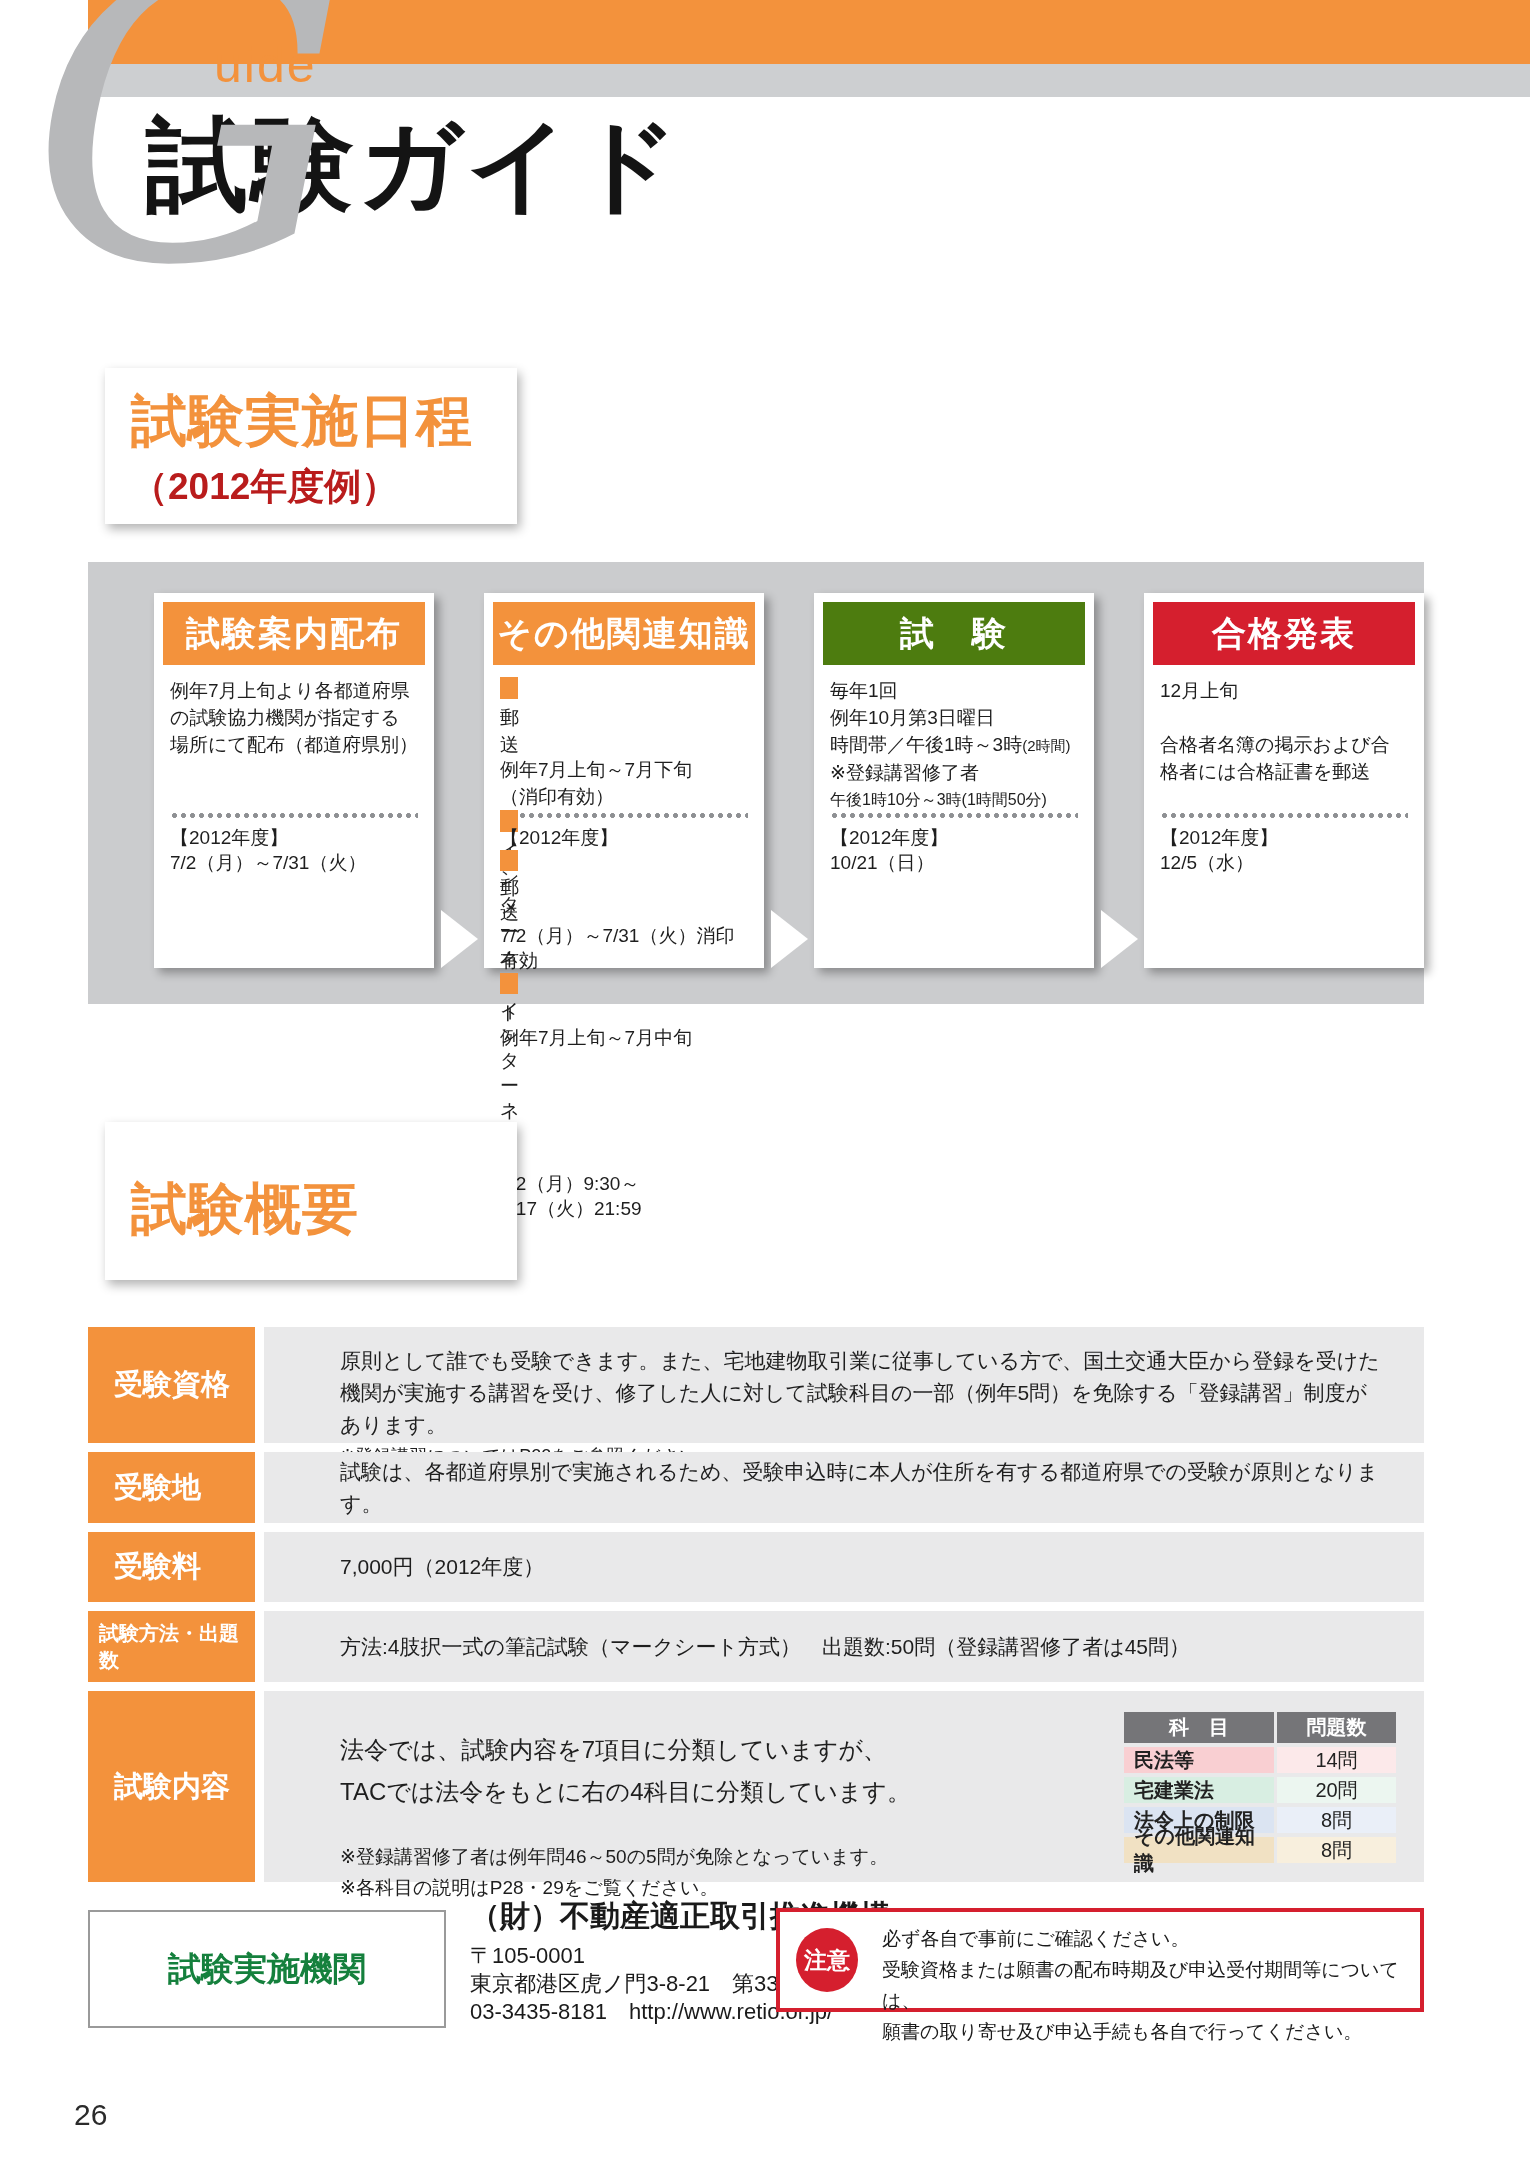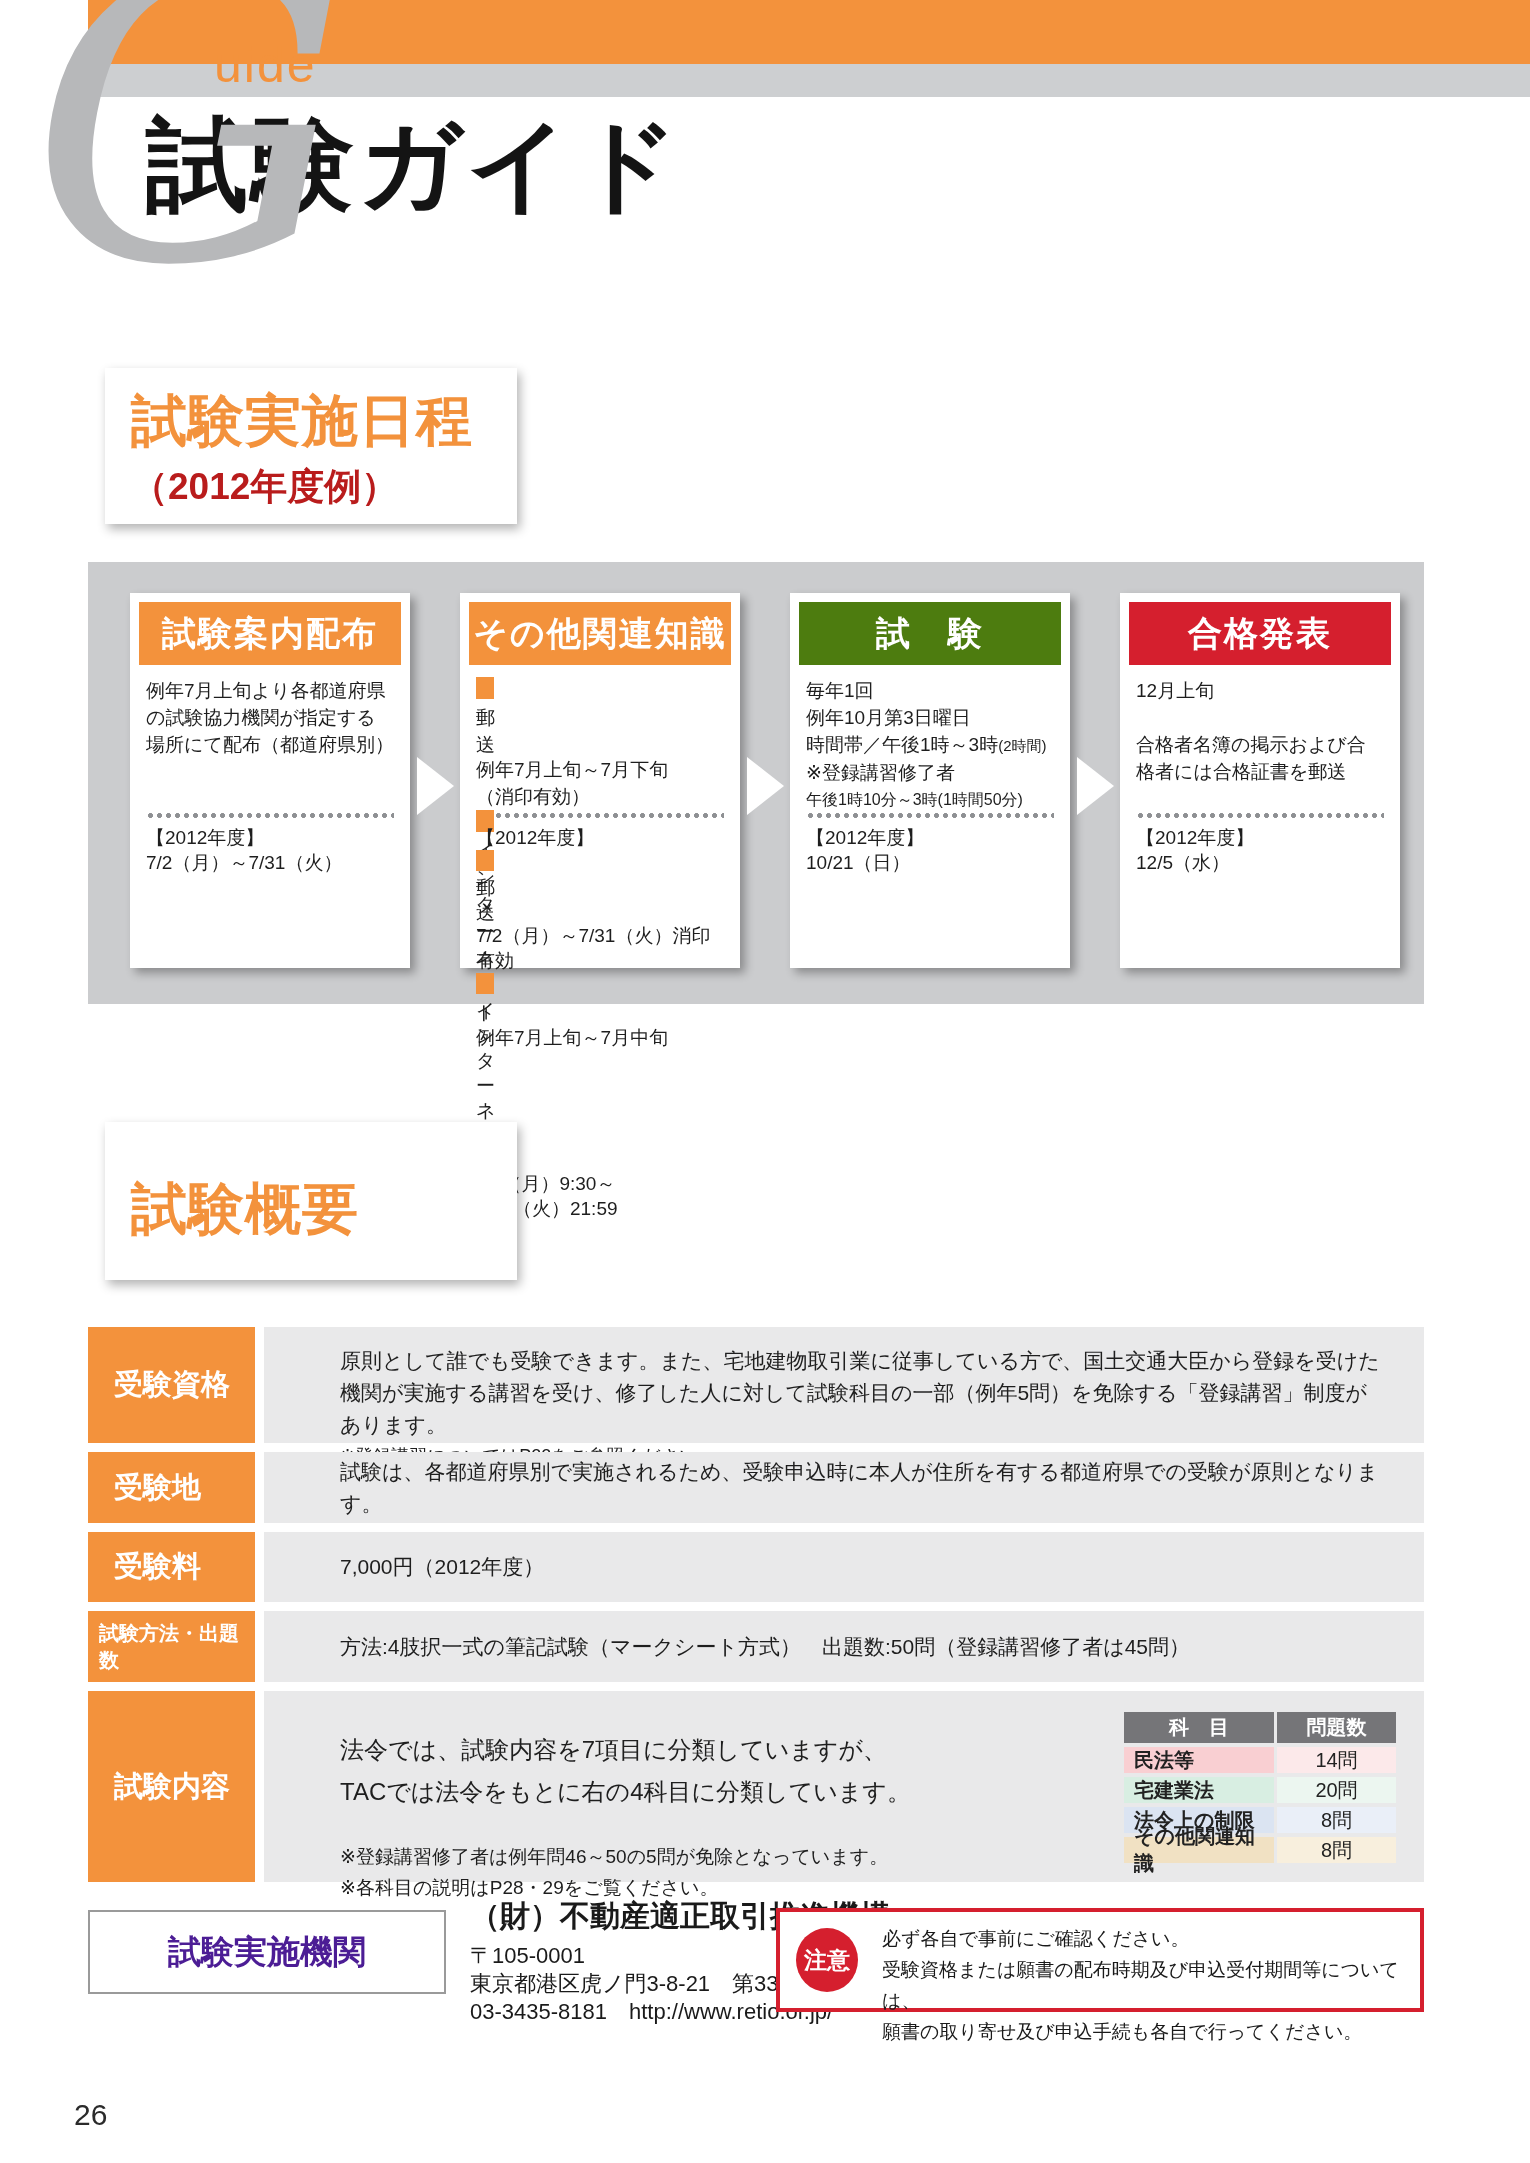--- a/index.html
+++ b/index.html
@@ -18,21 +18,21 @@
 
   
   .section-card{position:absolute;background:#fff;box-shadow:3px 5px 10px rgba(0,0,0,.30);box-sizing:border-box;}
   #section1{left:105px;top:368px;width:412px;height:156px;padding:16px 0 0 26px;}
   #section2{left:105px;top:1122px;width:412px;height:158px;padding:50px 0 0 26px;}
   .section-title{font-size:56px;font-weight:bold;color:#f3923c;letter-spacing:1px;}
   .section-subtitle{font-size:37px;font-weight:bold;color:#b91c1c;margin-top:2px;}
 
   
   #flow-band{position:absolute;left:88px;top:562px;width:1336px;height:442px;background:#cbccce;}
-  #flow-inner{display:flex;align-items:center;padding:31px 0 0 42px;}
+  #flow-inner{display:flex;align-items:flex-end;padding:31px 0 0 66px;}
   .flow-step{width:280px;height:375px;background:#fff;box-shadow:5px 5px 9px rgba(0,0,0,.32);
              box-sizing:border-box;flex:none;}
   .flow-arrow-slot{width:50px;flex:none;display:flex;justify-content:center;}
   .flow-arrow{width:0;height:0;border-left:37px solid #fff;border-top:29px solid transparent;
               border-bottom:29px solid transparent;margin-top:11px;}
   .step-header{margin:9px 9px 0;height:63px;display:flex;align-items:center;justify-content:center;
                color:#fff;font-size:34px;font-weight:bold;letter-spacing:2px;}
   .step-body{margin:12px 16px 0;height:135px;font-size:19px;line-height:27px;}
   .step-sep{margin:0 16px;height:7px;background-image:radial-gradient(circle,#8e9093 2.2px,transparent 2.7px);
             background-size:9px 7px;background-repeat:repeat-x;background-position:left center;}
@@ -62,23 +62,23 @@
 
   
   #subject-table{position:absolute;right:28px;top:21px;width:272px;}
   .st-row{display:flex;margin-bottom:4px;}
   .st-cell{box-sizing:border-box;font-size:20px;height:26px;display:flex;align-items:center;color:#222;}
   .st-subject{width:150px;margin-right:3px;padding-left:10px;font-weight:bold;}
   .st-count{width:119px;justify-content:center;}
   .st-header .st-cell{background:#757578;color:#fff;height:31px;font-weight:bold;justify-content:center;padding-left:0;}
 
   
-  #organizer-box{position:absolute;left:88px;top:1910px;width:358px;height:84px;border:2px solid #9a9a9a;
+  #organizer-box{position:absolute;left:88px;top:1910px;width:358px;height:118px;border:2px solid #9a9a9a;
                  box-sizing:border-box;display:flex;align-items:center;justify-content:center;
-                 font-size:33px;font-weight:bold;color:#4c1d95;background:#fff;}
+                 font-size:33px;font-weight:bold;color:#15803d;background:#fff;}
   #organizer-name{position:absolute;left:470px;top:1896px;font-size:30px;font-weight:bold;color:#1a1a1a;}
   #organizer-lines{position:absolute;left:470px;top:1942px;font-size:22px;line-height:28px;color:#1a1a1a;}
   #caution{position:absolute;left:776px;top:1908px;width:648px;height:104px;border:4px solid #d51f2e;
            box-sizing:border-box;background:#fff;}
   .caution-badge{position:absolute;left:16px;top:16px;width:62px;height:64px;background:#d51f2e;
                  border-radius:50%;color:#fff;font-size:23px;font-weight:bold;
                  display:flex;align-items:center;justify-content:center;}
   .caution-lines{position:absolute;left:102px;top:11px;font-size:19px;line-height:31px;color:#1a1a1a;}
   #page-number{position:absolute;left:74px;top:2098px;font-size:30px;color:#2b2b2b;}
 </style>

